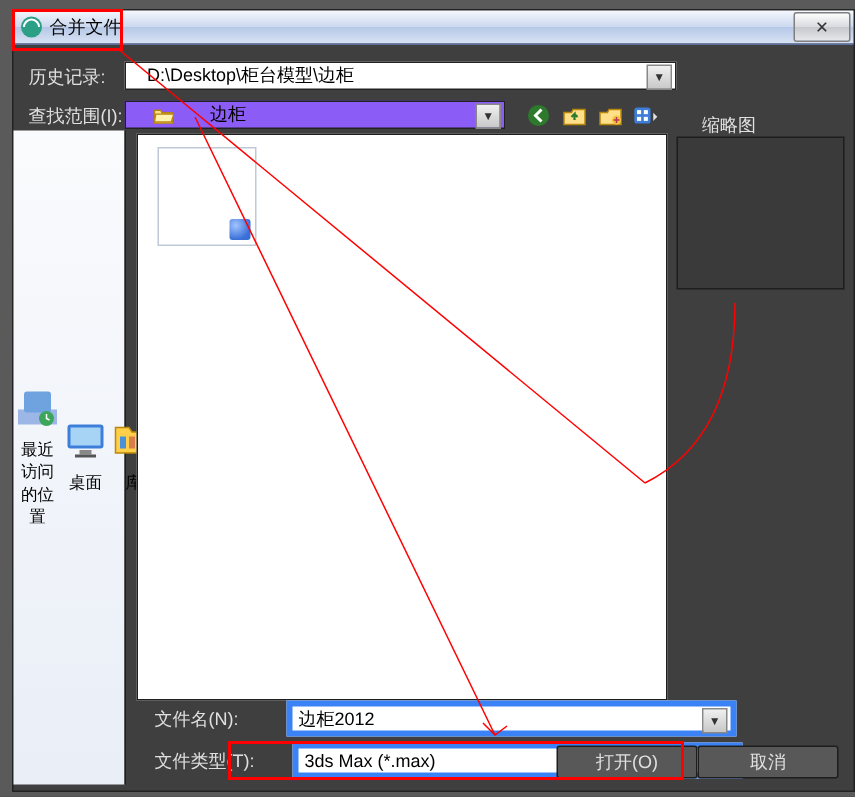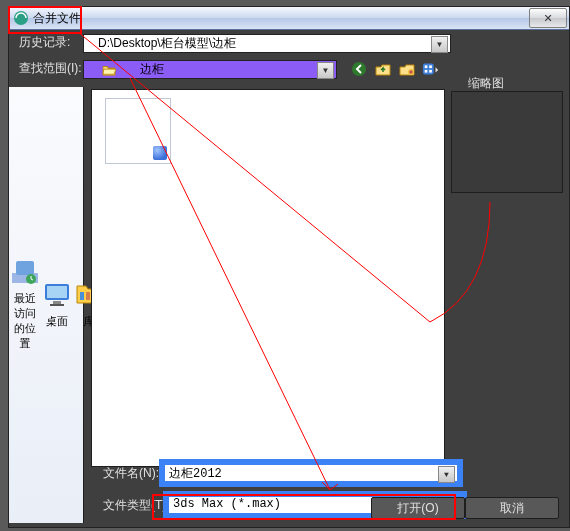--- a/index.html
+++ b/index.html
@@ -40,21 +40,21 @@
   }
   .win-btn {
     width: 36px; height: 18px;
     border: 1px solid #808080;
     border-radius: 2px;
     background: linear-gradient(#fdfdfd,#d8dade 50%,#c6c9cd 51%,#e6e7ea);
     display:flex; align-items:center; justify-content:center;
     font-size: 11px; color:#333;
   }
   .hdr-row {
-    display:flex; align-items:flex-start;
+    display:flex; align-items:flex-end;
     height: 26px;
     padding: 0 4px 0 10px;
     color: #ddd;
   }
   .hdr-label {
     width: 64px;
     font-size: 12px;
     color: #e0e0e0;
     white-space: nowrap;
   }
@@ -154,29 +154,28 @@
     width: 110px; height: 100px;
     border: 1px solid #1e1e1e;
     background: #3a3a3a;
   }
 
   .bottom-labels {
     position:absolute;
     left: 94px; bottom: 8px;
     width: 360px;
   }
-  .b-row { display:flex; align-items:center; margin-top:4px; }
+  .b-row { display:flex; align-items:center; margin-top:4px;gap:32px; }
   .b-label { width: 60px; color:#e0e0e0; font-size:12px; white-space:nowrap;}
   .b-field {
     flex: 0 0 284px; height:16px;
-    background:#fff; border:6px solid #3b82f6; color:#000;
+    background:#fff; border:4px solid #3b82f6; color:#000;
     padding:0 4px; font-size:12px;
-    display:flex; align-items:flex-start;
+    display:flex; align-items:center;
     position:relative;
-    font-family:Liberation Mono, monospace;
   }
 
   .btn-col {
     position:absolute;
     right: 10px; bottom: 8px;
     display:flex; flex-direction:row;
   }
   .dlg-btn {
     width: 92px; height: 20px;
     background: #585858;

